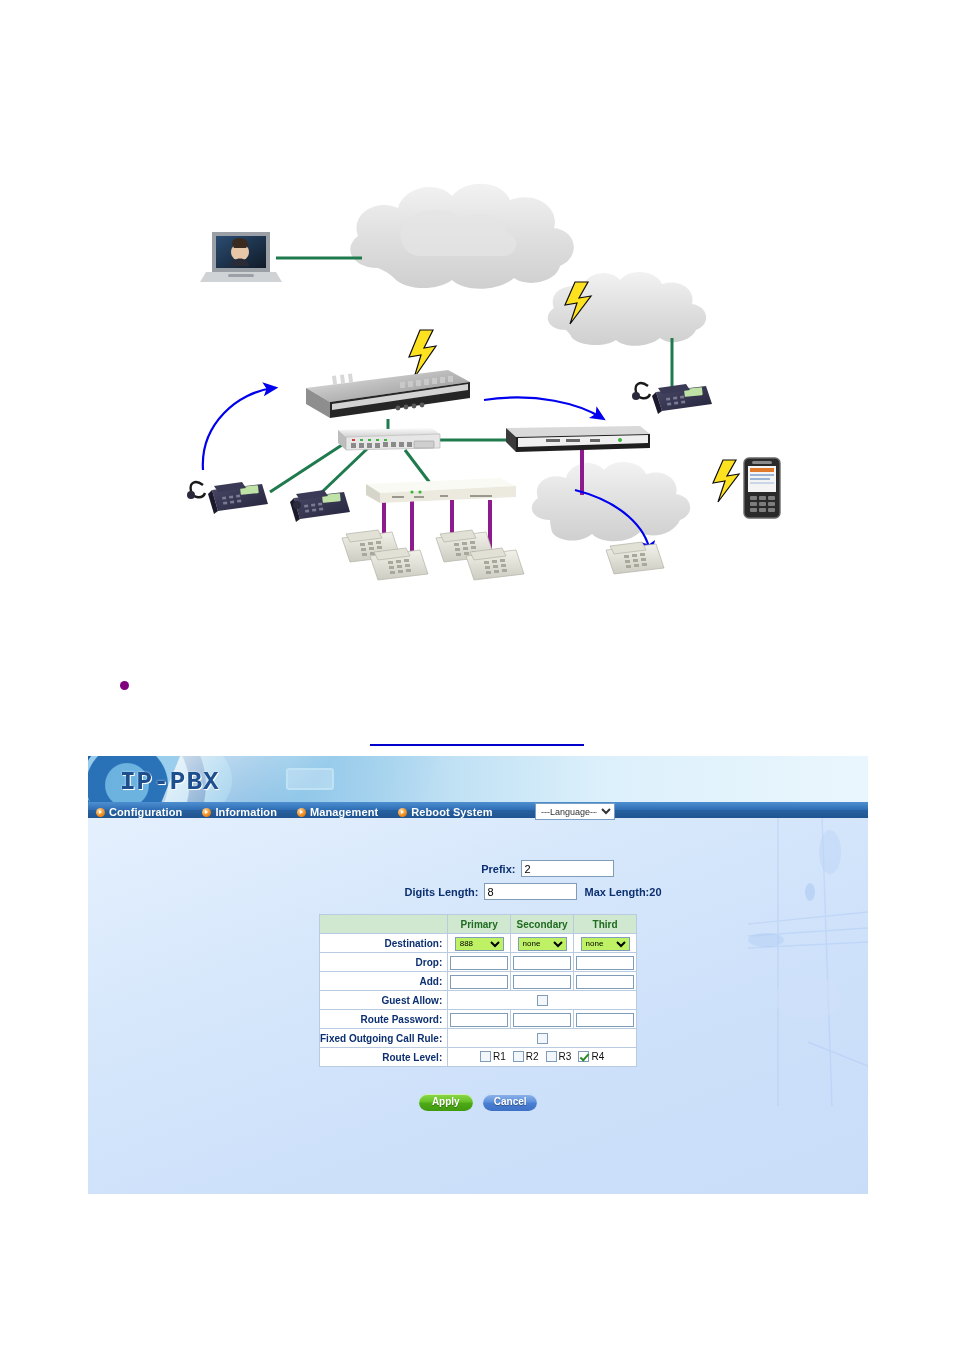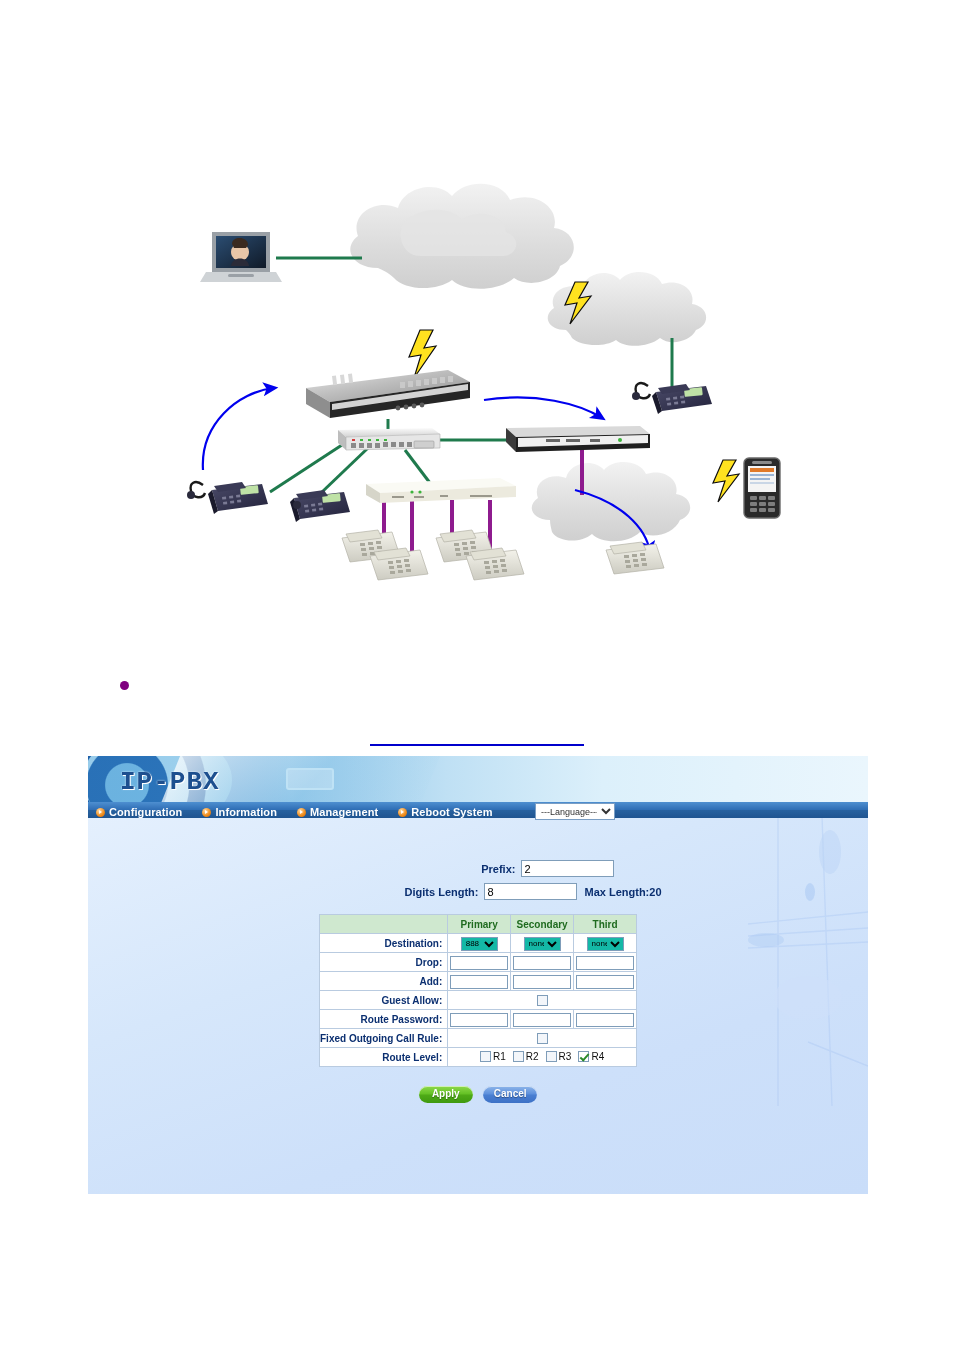--- a/index.html
+++ b/index.html
@@ -177,23 +177,23 @@
   .cell-input {
     width:58px; height:14px;
     border:1px solid #7f9db9;
     background:#ffffff;
     font-size:9px;
     font-family:"Liberation Sans", sans-serif;
     padding:0 1px;
     vertical-align:middle;
   }
   .cell-select {
-    width:37px; height:14px;
+    width:49px; height:14px;
     border:1px solid #7f9db9;
-    background:#14b8a6;
+    background:#bef264;
     font-size:8px;
     font-family:"Liberation Sans", sans-serif;
     vertical-align:middle;
     color:#000;
   }
   .chk {
     -webkit-appearance:none; appearance:none;
     width:11px; height:11px;
     border:1px solid #7f9db9;
     background:#f3f6fa;
@@ -207,21 +207,21 @@
     width:3px; height:7px;
     border:solid #2a8a2a; border-width:0 2px 2px 0;
     transform:rotate(42deg);
   }
   .rl-group { display:inline-flex; align-items:center; gap:2px; }
   .rl-item { display:inline-flex; align-items:center; gap:2px; margin-right:5px; }
   .rl-item:last-child { margin-right:0; }
   .rl-text { font-size:10px; color:#111; font-weight:normal; }
 
   
-  .btn-row { text-align:center; margin-top:16px; }
+  .btn-row { text-align:center; margin-top:24px; }
   .btn {
     display:inline-block;
     width:54px; height:17px; line-height:16px;
     border-radius:9px;
     font-size:10px; font-weight:bold; color:#ffffff;
     text-align:center;
     border:none; cursor:pointer;
     text-shadow:0 1px 1px rgba(0,0,0,.35);
     font-family:"Liberation Sans", sans-serif;
     margin:0 3px;

